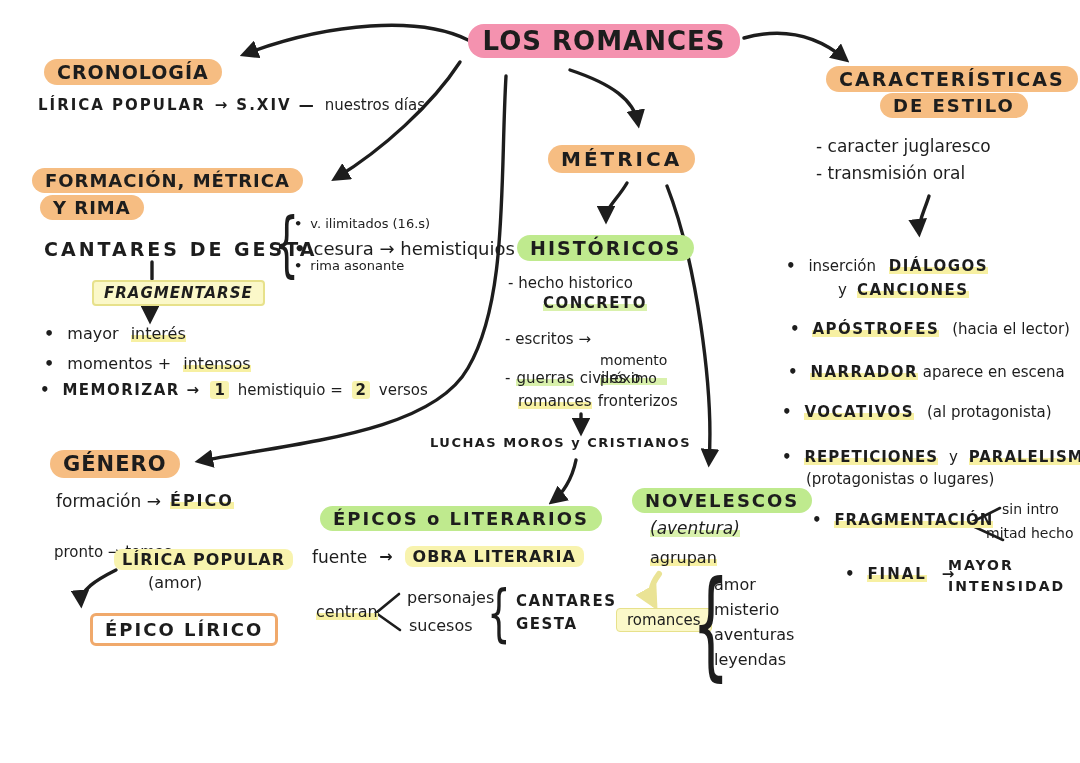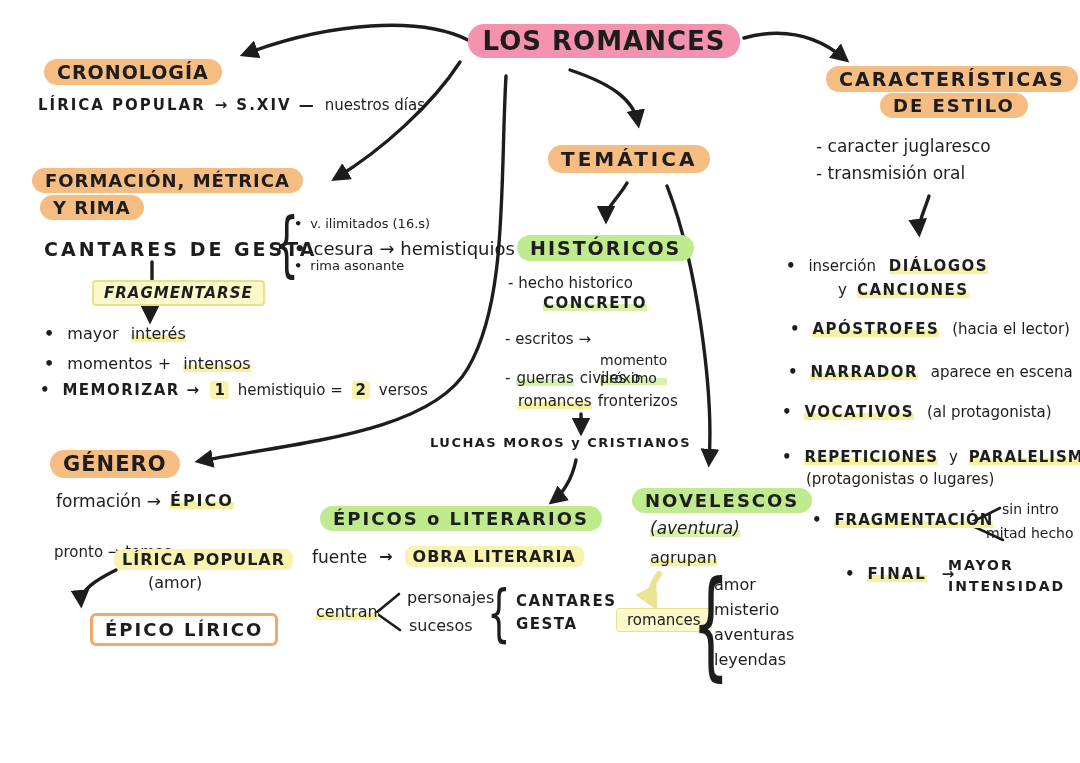--- a/index.html
+++ b/index.html
@@ -111,21 +111,21 @@
       <span class="ul-y caps" style="letter-spacing:2px;font-size:16px;">ÉPICO</span>
     </div>
     <div class="abs hand" style="left:54px;top:527px;font-size:15px;margin-top:16px;"><span>pronto → temas</span></div>
     <div class="abs pill-yellow caps abs" style="left:114px;top:549px;font-size:16px;"><span>LÍRICA POPULAR</span></div>
     <div class="abs hand" style="left:148px;top:573px;font-size:16px;"><span>(amor)</span></div>
     <div class="abs box-orange caps" style="left:90px;top:613px;font-size:18px;letter-spacing:2px;"><span>ÉPICO LÍRICO</span></div>
   </div>
 
   
   <div class="g">
-    <div class="abs pill pill-orange caps" style="left:548px;top:145px;font-size:20px;letter-spacing:3px;"><span>TEMÁTICA</span></div>
+    <div class="abs pill pill-orange caps" style="left:548px;top:145px;font-size:20px;letter-spacing:3px;"><span>MÉTRICA</span></div>
 
     
     <div class="abs pill pill-green caps" style="left:517px;top:235px;font-size:19px;letter-spacing:2px;"><span>HISTÓRICOS</span></div>
     <div class="abs hand" style="left:508px;top:274px;font-size:15px;"><span>- hecho historico</span></div>
     <div class="abs caps ul-g" style="left:543px;top:294px;font-size:15px;letter-spacing:1.5px;"><span>CONCRETO</span></div>
     <div class="abs row" style="left:505px;top:322px;">
       <span class="hand" style="font-size:15px;margin-top:8px;">- escritos →</span>
       <span class="col" style="font-size:14px;margin-top:30px;">
         <span class="hand">momento</span>
         <span class="hand ul-g">próximo</span>
@@ -182,21 +182,21 @@
     <div class="abs row" style="left:838px;top:281px;font-size:15px;gap:10px;">
       <span class="hand">y</span>
       <span class="caps ul-y" style="letter-spacing:1.5px;">CANCIONES</span>
     </div>
     <div class="abs dot" style="left:790px;top:320px;font-size:15px;">
       <span class="caps ul-y" style="letter-spacing:1.5px;">APÓSTROFES</span>
       <span class="hand" style="margin-left:8px;">(hacia el lector)</span>
     </div>
     <div class="abs dot" style="left:788px;top:363px;font-size:15px;">
       <span class="caps ul-y" style="letter-spacing:1.5px;">NARRADOR</span>
-      <span class="hand" style="margin-left:8px;">aparece en escena</span>
+      <span class="hand" style="margin-left:0;">aparece en escena</span>
     </div>
     <div class="abs dot" style="left:782px;top:403px;font-size:15px;">
       <span class="caps ul-y" style="letter-spacing:1.5px;">VOCATIVOS</span>
       <span class="hand" style="margin-left:8px;">(al protagonista)</span>
     </div>
     <div class="abs dot" style="left:782px;top:448px;font-size:15px;">
       <span class="caps ul-y" style="letter-spacing:1px;">REPETICIONES</span>
       <span class="hand" style="margin-left:6px;">y</span>
       <span class="caps ul-y" style="letter-spacing:1px;margin-left:6px;">PARALELISMOS</span>
     </div>

